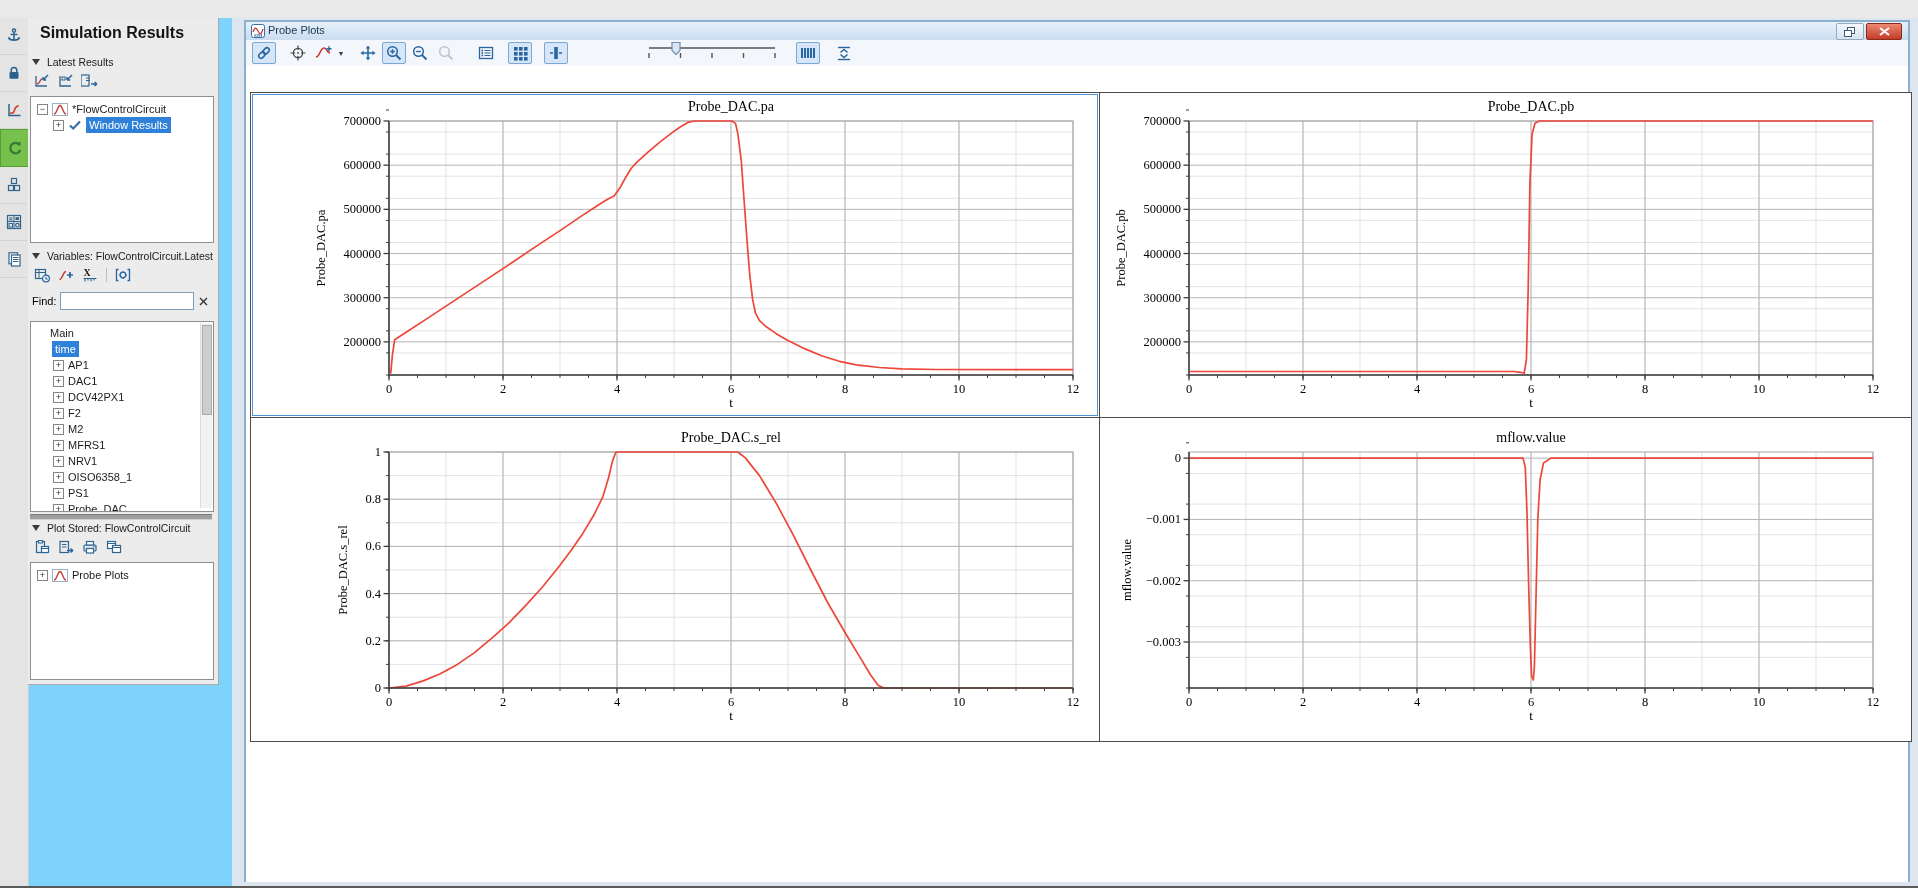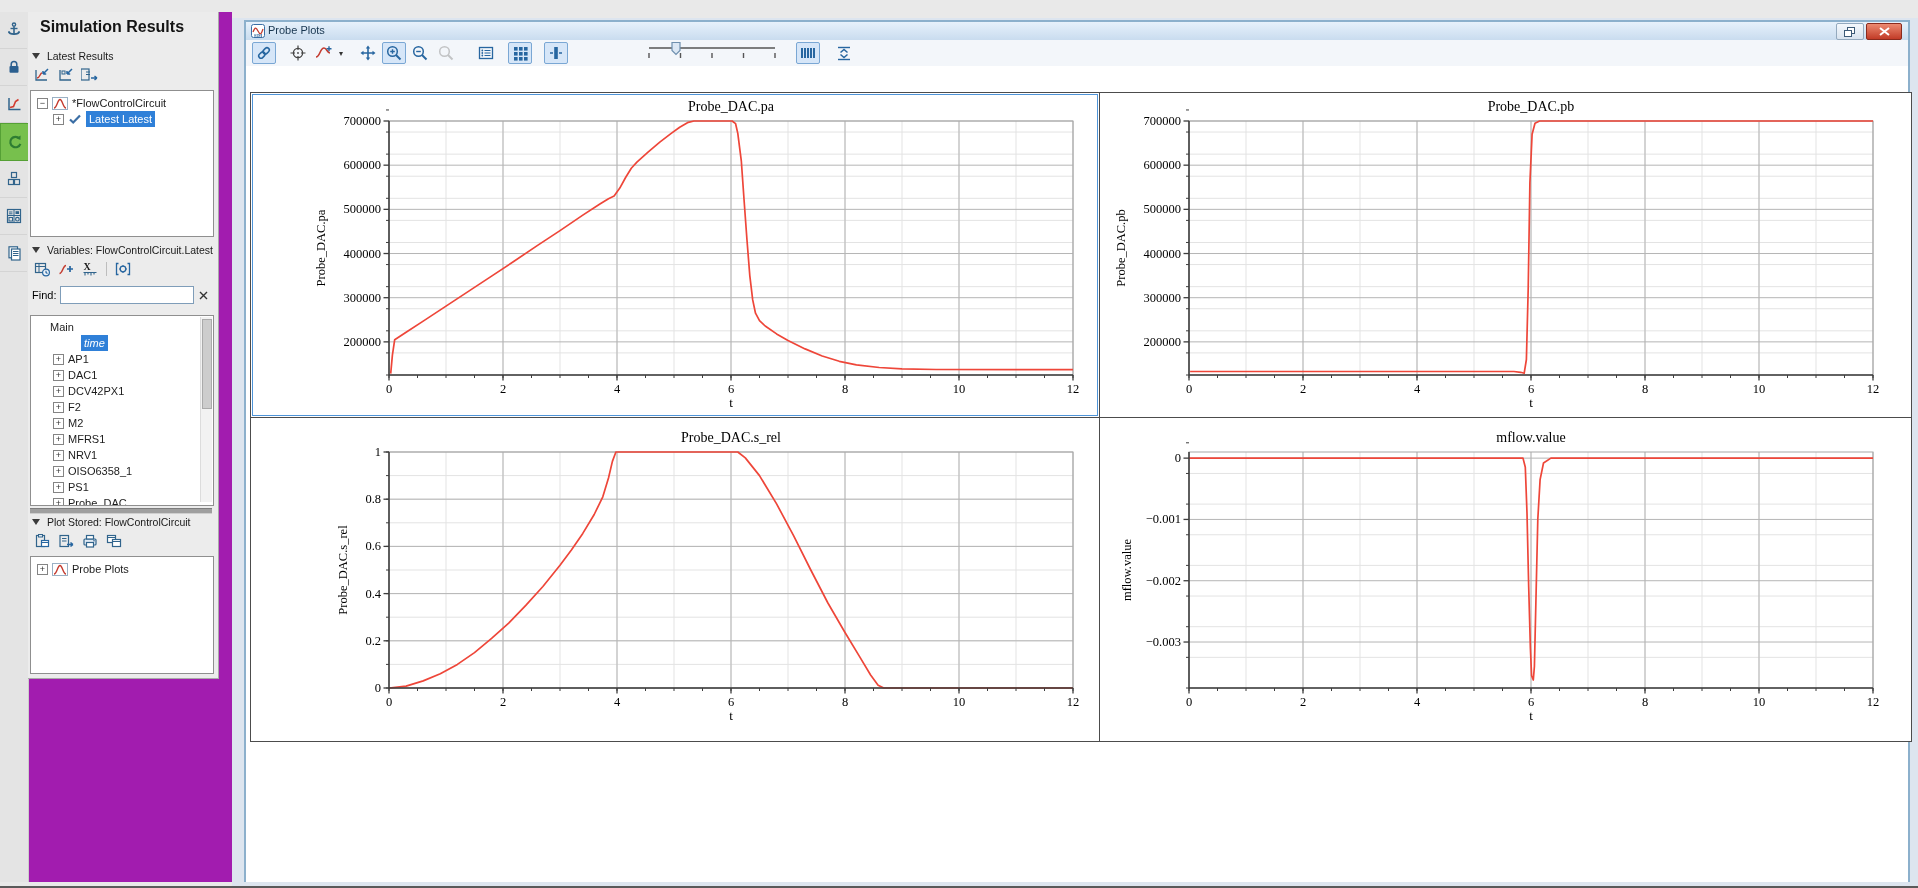--- a/index.html
+++ b/index.html
@@ -5,21 +5,21 @@
   html,body{margin:0;padding:0;width:1918px;height:888px;overflow:hidden;
     font-family:"Liberation Sans",sans-serif;background:#e9e9e9;}
   #app{position:absolute;left:0;top:0;width:1918px;height:888px;background:#e9e9e9;}
   
   #titlebar{position:absolute;left:0;top:0;width:1918px;height:18px;background:#f7f7f7;
     border-bottom:1px solid #e2e2e2;}
   #titlebar .ttext{position:absolute;left:22px;top:2px;font-size:11px;color:#111;}
   #app-icon{position:absolute;left:4px;top:2px;width:14px;height:14px;}
   .winctl{position:absolute;top:0;width:40px;height:18px;text-align:center;cursor:default;}
   
-  #left-col{position:absolute;left:0;top:12px;width:232px;height:870px;background:#a21caf;}
+  #left-col{position:absolute;left:0;top:18px;width:232px;height:870px;background:#7dd3fc;}
   #strip{position:absolute;left:0;top:0;width:28px;height:870px;background:#e4e4e4;
     border-right:1px solid #cccccc;}
   .strip-btn{width:27px;height:36px;display:flex;align-items:center;justify-content:center;
     border-bottom:1px solid #d4d4d4;}
   .strip-btn.active{background:#77c04d;border:1px solid #55a035;}
   
   #panel{position:absolute;left:28px;top:0;width:190px;height:666px;background:#ececec;
     border-right:1px solid #a9a9a9;border-bottom:1px solid #a9a9a9;}
   #panel-heading{position:absolute;left:12px;top:6px;font-size:16px;font-weight:600;color:#141414;}
   .sec-header{position:absolute;left:4px;font-size:10.5px;color:#1a1a1a;white-space:nowrap;
@@ -200,21 +200,21 @@
             </span>
             <span>*FlowControlCircuit</span>
           </div>
           <div class="trow" style="padding-left: 22px;">
             <span class="expander">+</span>
             <span style="display: inline-flex; align-items: center; margin-right: 4px;">
               <svg width="14" height="12" viewBox="0 0 14 12">
                 <path d="M2,6.5 L5.2,9.5 L12,2.5" fill="none" stroke="#3b6ea5" stroke-width="2.2"></path>
               </svg>
             </span>
-            <span class="tsel">Latest Latest</span>
+            <span class="tsel">Window Results</span>
           </div>
         </div>
 
       <div class="sec-header" style="top:232px;">
         <span class="tri"></span>
         <span>Variables: FlowControlCircuit.Latest Results</span>
       </div>
       <div class="sec-toolbar" style="top:248px;" id="var-toolbar">
           <span class="tb">
             <span style="display: inline-flex; align-items: center;">
@@ -262,21 +262,21 @@
               <path d="M1,1 L8,8 M8,1 L1,8" stroke="#333" stroke-width="1.4"></path>
             </svg>
         </span>
       </div>
       <div class="tree-box" style="top:303px;height:189px;" id="var-box">
           <div style="position: absolute; left: 0px; top: 3px; width: 168px;">
             <div class="trow" style="padding-left: 6px;">
               <span style="width: 13px; display: inline-block;"></span>
               <span>Main</span>
             </div>
-            <div class="trow" style="padding-left: 37px; font-style: italic;">
+            <div class="trow" style="padding-left: 8px;">
               <span style="width: 13px; display: inline-block;"></span>
               <span class="tsel">time</span>
             </div>
             <div class="trow" style="padding-left: 22px;">
               <span class="expander">+</span>
               <span>AP1</span>
             </div>
             <div class="trow" style="padding-left: 22px;">
               <span class="expander">+</span>
               <span>DAC1</span>

